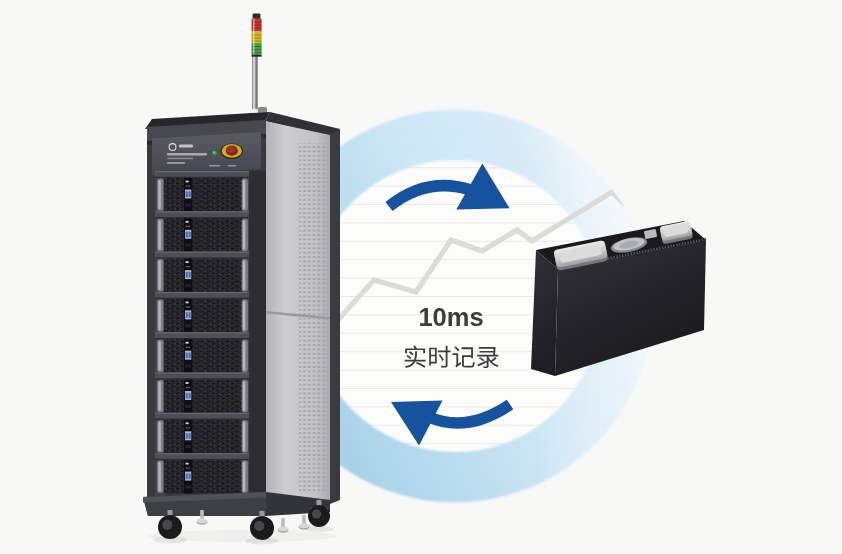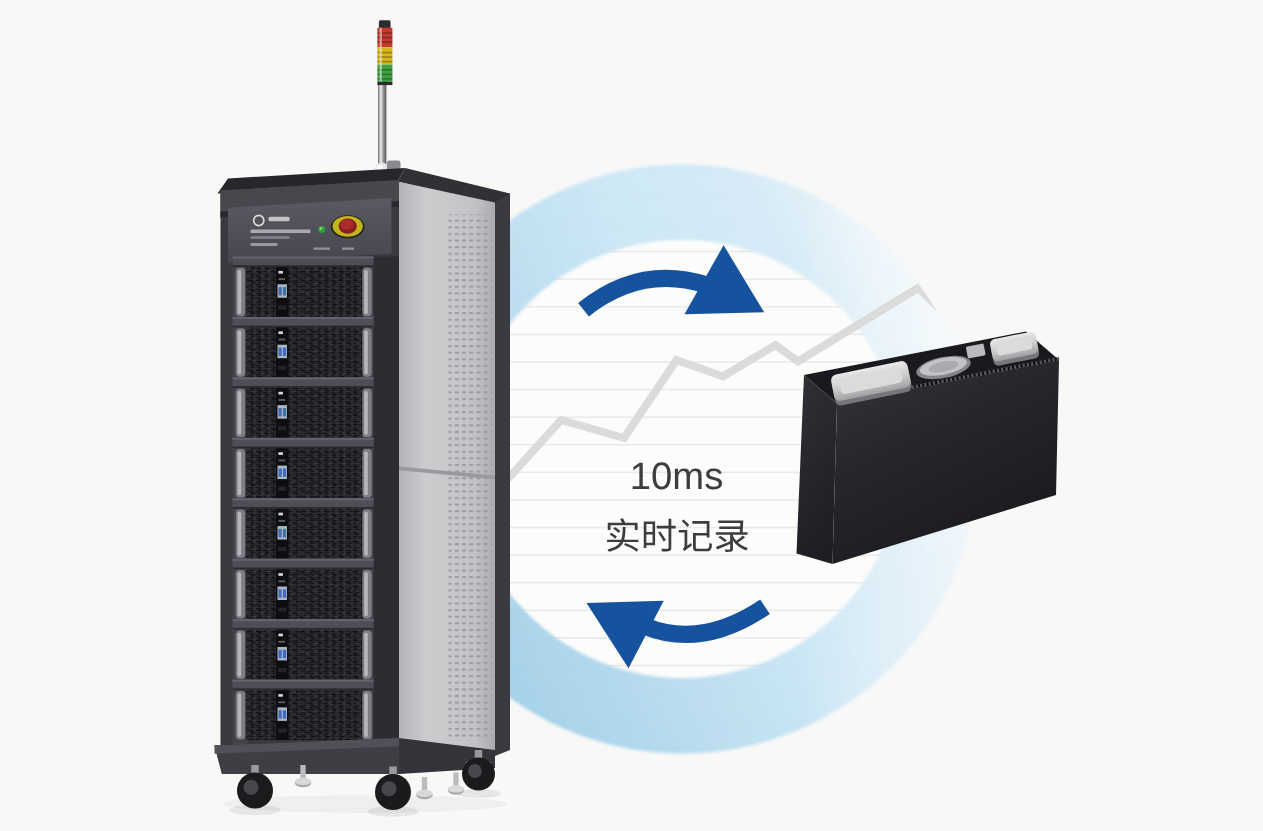--- a/index.html
+++ b/index.html
@@ -1,15 +1,15 @@
 <!DOCTYPE html>
 <html><head><meta charset="utf-8">
 <style>
 html,body{margin:0;padding:0;background:#f8f8f7;}
-#stage{position:relative;width:842px;height:554px;overflow:hidden;}
+#stage{position:relative;width:842px;height:554px;overflow:hidden;font-weight:bold;}
 </style></head>
 <body>
 <div id="stage"><svg width="842" height="554" viewBox="0 0 842 554">
 <defs>
 <linearGradient id="ringg" gradientUnits="userSpaceOnUse" x1="320" y1="400" x2="660" y2="240">
  <stop offset="0" stop-color="#a4d0e9"></stop>
  <stop offset="0.22" stop-color="#b5dbee"></stop>
  <stop offset="0.5" stop-color="#cbe6f5"></stop>
  <stop offset="0.75" stop-color="#d5ebf7"></stop>
  <stop offset="1" stop-color="#f6fafc"></stop>

